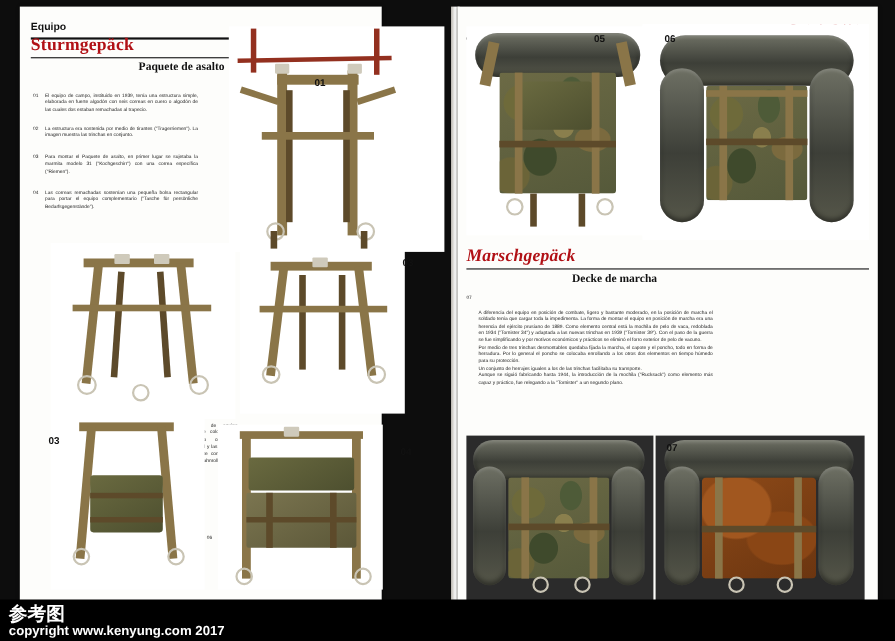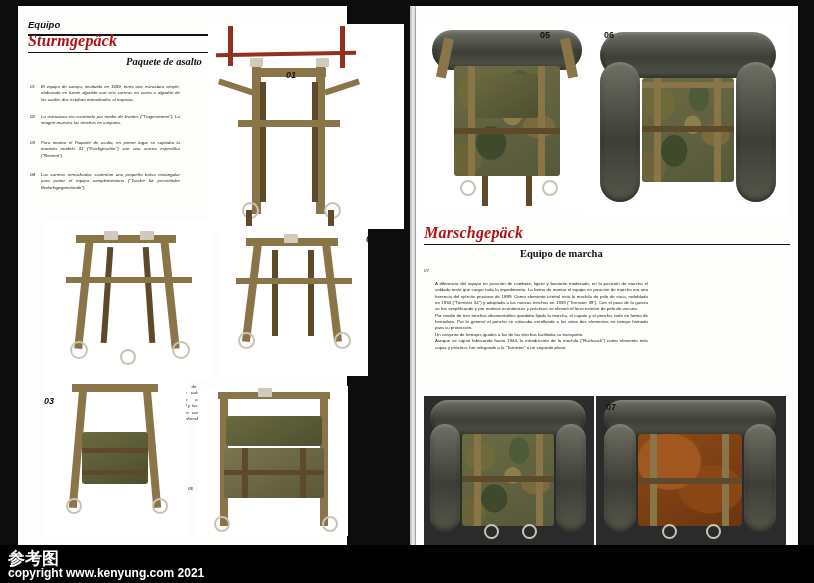--- a/index.html
+++ b/index.html
@@ -12,21 +12,21 @@
   }
   .page{
     position:absolute;left:0;top:0;width:814px;height:583px;
     background:#0d0d0d;
   }
   
   .leaf{
     position:absolute;top:6px;height:540px;background:#fdfdfb;
     box-shadow:0 0 3px rgba(0,0,0,.8);
   }
-  .leaf-left{left:18px;width:329px;font-style:italic;}
+  .leaf-left{left:18px;width:329px;}
   .leaf-right{left:416px;width:382px;}
 
   .gutter{
     position:absolute;left:410px;top:6px;width:8px;height:540px;
     background:linear-gradient(to right,#b9b5ad,#fff,#cdc9c1);
   }
 
   
   .hdr-left{
     position:absolute;left:10px;top:8px;width:376px;
@@ -283,21 +283,21 @@
       <div class="camo" style="left:58px;top:56px;width:92px;height:104px;"></div>
       <div class="strap" style="left:70px;top:56px;width:7px;height:104px;"></div>
       <div class="strap" style="left:130px;top:56px;width:7px;height:104px;"></div>
       <div class="strap-d" style="left:58px;top:104px;width:92px;height:6px;"></div>
       <div class="strap" style="left:58px;top:60px;width:92px;height:6px;"></div>
     </div>
     <div class="lbl" style="left:188px;top:24px;">06</div>
 
     <div class="sec-title" style="left:8px;top:218px;font-style:italic;">Marschgepäck</div>
     <div class="rule" style="left:8px;top:238px;width:366px;"></div>
-    <div class="sec-sub" style="left:104px;top:242px;">Equipo de marcha</div>
+    <div class="sec-sub" style="left:104px;top:242px;">Decke de marcha</div>
 
     <div class="note" style="left:8px;top:262px;width:224px;white-space:pre-line;">
       <span class="n">07</span>
       <span class="txt">A diferencia del equipo en posición de combate, ligero y bastante moderado, en la posición de marcha el soldado tenía que cargar toda la impedimenta. La forma de montar el equipo en posición de marcha era una herencia del ejército prusiano de 1889. Como elemento central está la mochila de pelo de vaca, redoblada en 1934 ("Tornister 34") y adaptada a las nuevas trinchas en 1939 ("Tornister 39"). Con el paso de la guerra se fue simplificando y por motivos económicos y prácticos se eliminó el forro exterior de pelo de vacuno.
 Por medio de tres trinchas desmontables quedaba fijada la marcha, el capote y el poncho, todo en forma de herradura. Por lo general el poncho se colocaba enrollando a los otros dos elementos en tiempo húmedo para su protección.
 Un conjunto de herrajes iguales a los de las trinchas facilitaba su transporte.
 Aunque se siguió fabricando hasta 1944, la introducción de la mochila ("Rucksack") como elemento más capaz y práctico, fue relegando a la "Tornister" a un segundo plano.</span>
     </div>
 
     <div class="photo" style="left:8px;top:390px;width:170px;height:150px;background:#2b2b2b;">
@@ -324,16 +324,16 @@
       <div class="ring" style="left:110px;top:128px;width:11px;height:11px;"></div>
     </div>
     <div class="lbl" style="left:190px;top:396px;">07</div>
 
   </div>
 
   <div class="pagenum">23</div>
 
   <div class="wm">
     <div class="cn">参考图</div>
-    <div class="url">copyright www.kenyung.com 2021</div>
+    <div class="url">copyright www.kenyung.com 2017</div>
   </div>
 
 </div>
 
 </body></html>

